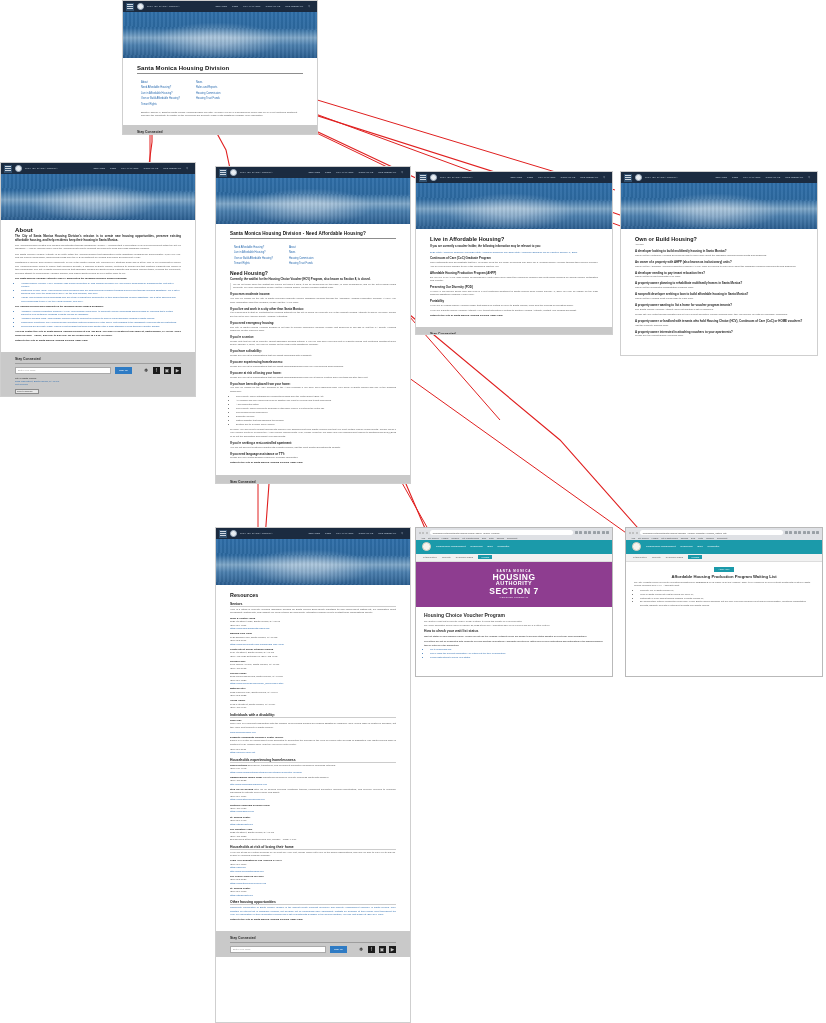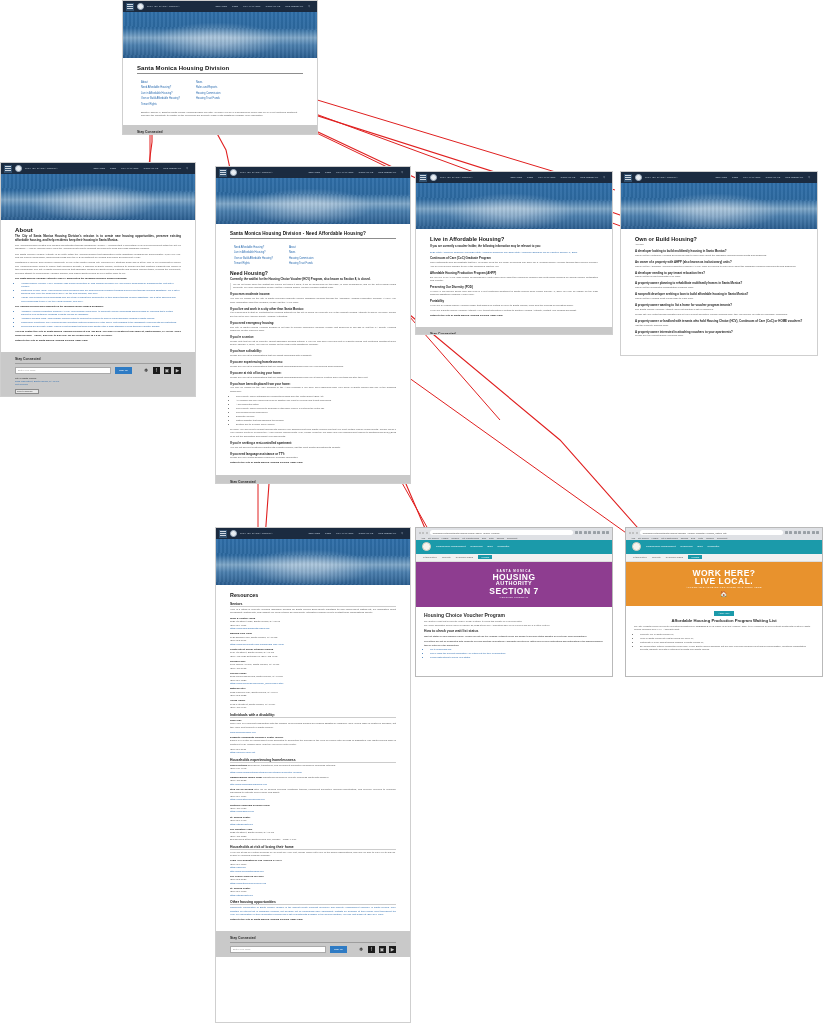--- a/index.html
+++ b/index.html
@@ -650,26 +650,20 @@
       <span>Resources</span>
       <span>Blog</span>
       <span>Newsletter</span>
     </div>
     <div class="subnav">
       <span>In this section:</span>
       <span>Currently</span>
       <span>Resources Pages</span>
       <span class="active">Housing</span>
     </div>
-    <div class="banner-orange">
-      <div class="bn-lg">WORK HERE?</div>
-      <div class="bn-lg">LIVE LOCAL.</div>
-      <div class="bn-tiny">AFFORDABLE HOUSING FOR THOSE WHO WORK HERE</div>
-      <div class="bn-ico">🏠</div>
-    </div>
     <div class="bw-body">
       <div class="applybtn">Apply Here</div>
       <div class="bw-h ctr">Affordable Housing Production Program Waiting List</div>
       <div class="bw-p">The City of Santa Monica is currently accepting applications for RESIDENTS WHO WORK IN SANTA MONICA ONLY to be considered for fixed rent/rate apartments created by Santa Monica Municipal Code 9.64 - Applicants must:</div>
       <ul class="bul">
         <li style="color:#555;">Currently live in Santa Monica or;</li>
         <li style="color:#555;">Work in Santa Monica at least 36 hours per week or;</li>
         <li style="color:#555;">Participate in a job-based training program in Santa Monica or;</li>
         <li style="color:#555;">Be among other criteria (residential preference) in The Santa Monica workforce but are now receiving unemployment and/or compensation, vocational rehabilitation benefits, disability benefits or retirement benefits from Santa Monica.</li>
       </ul>

